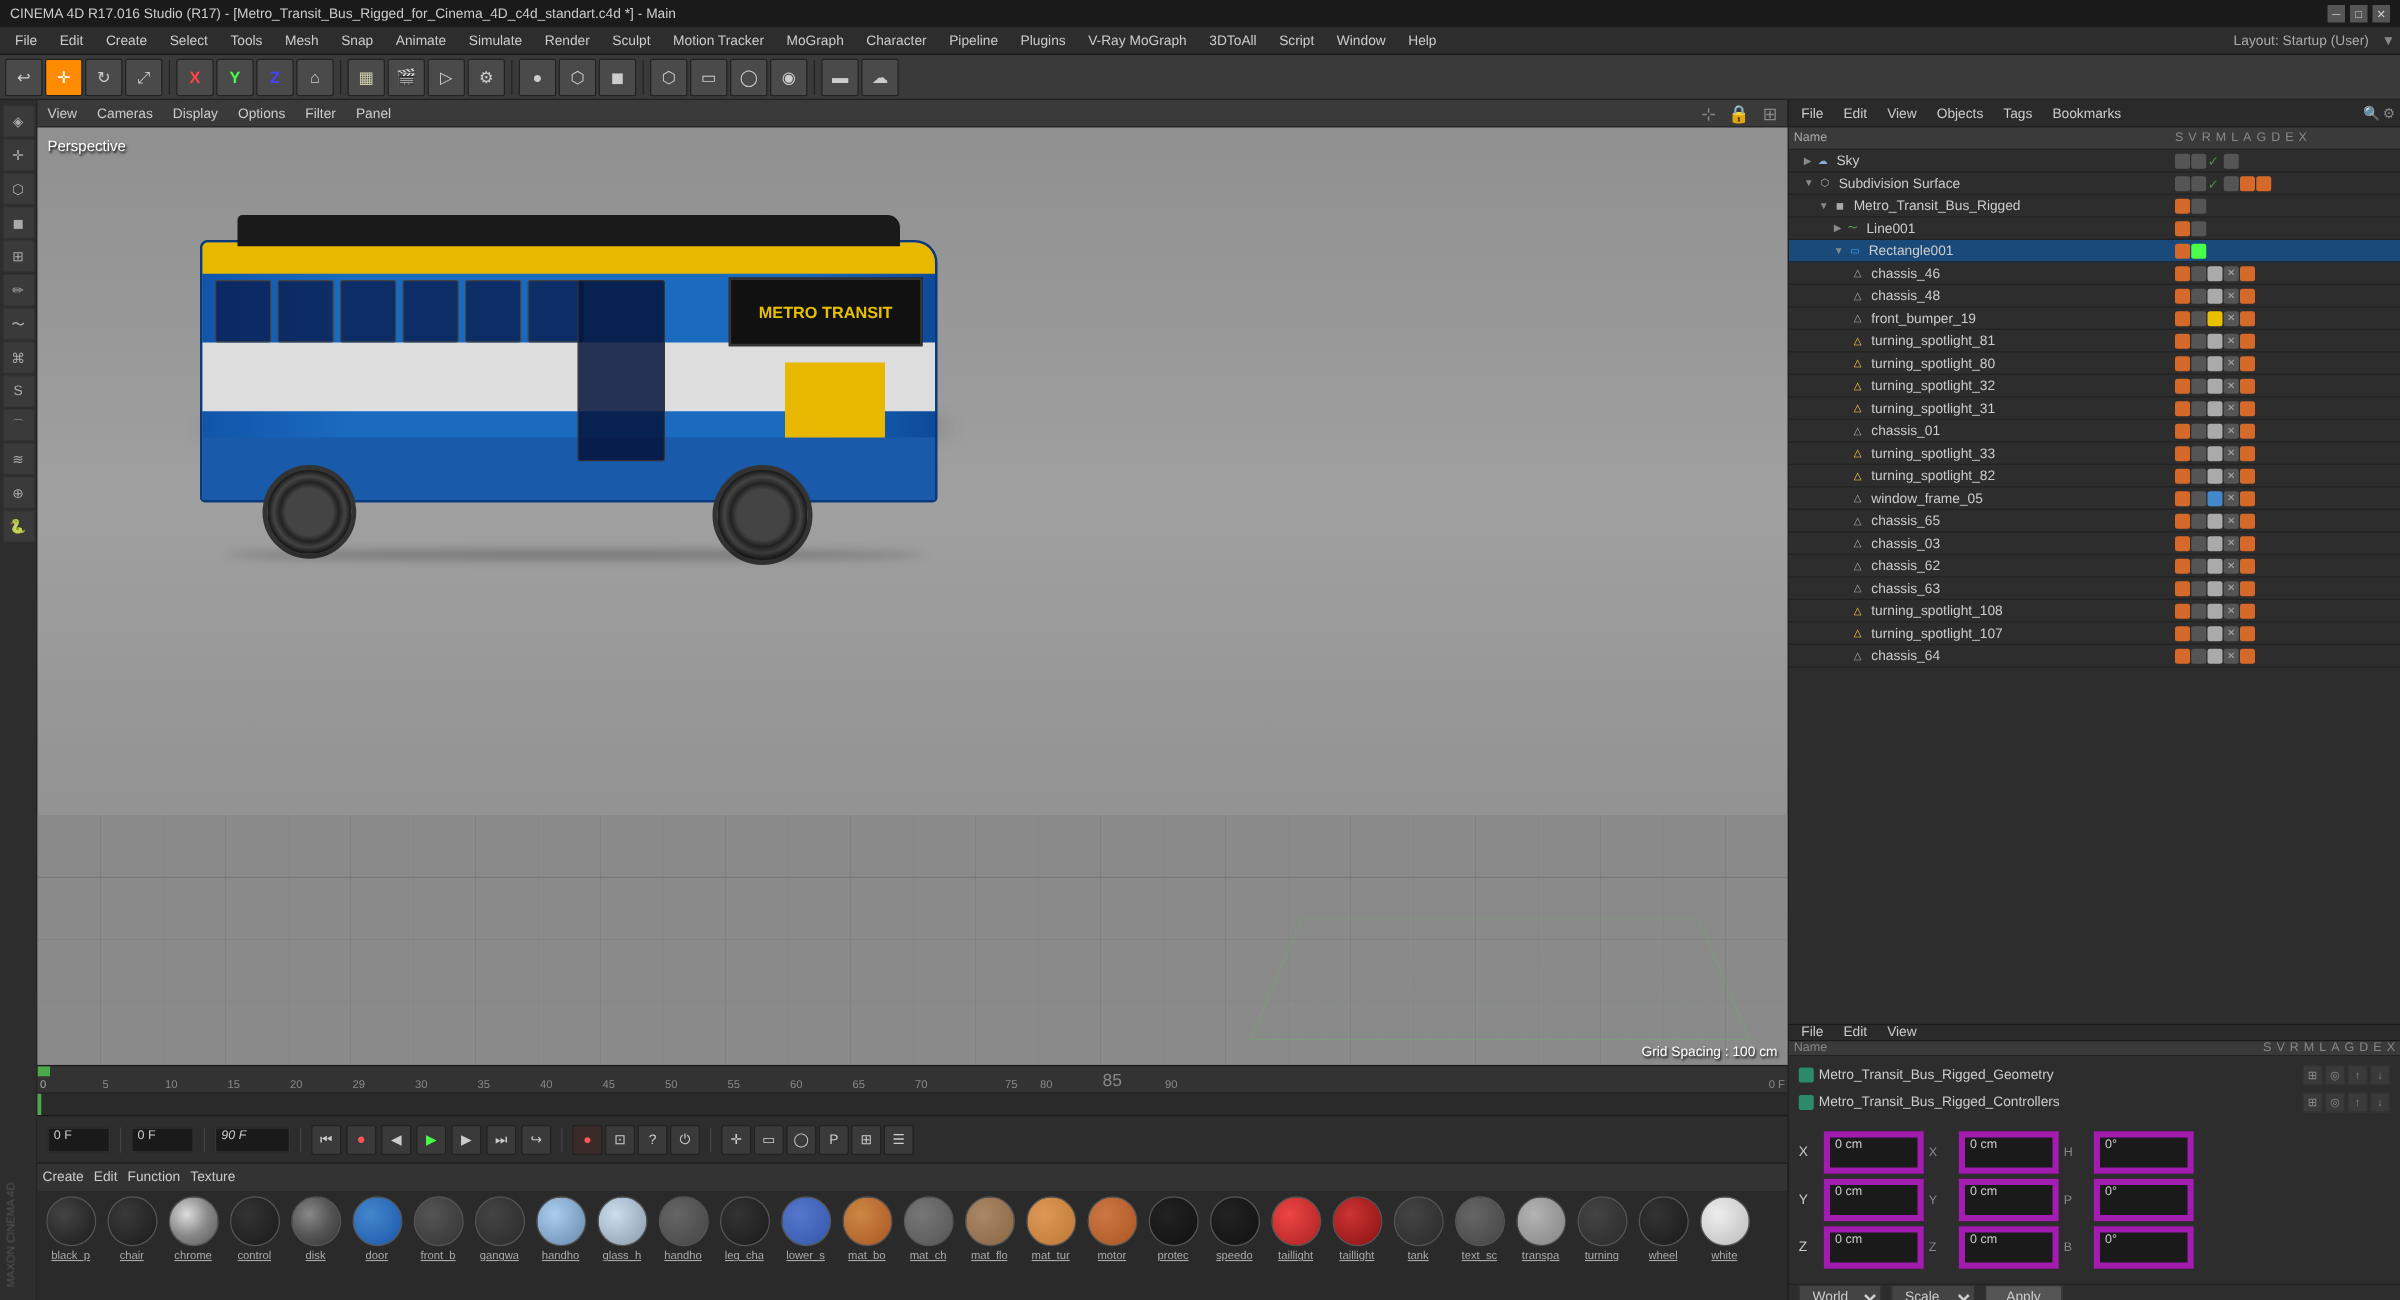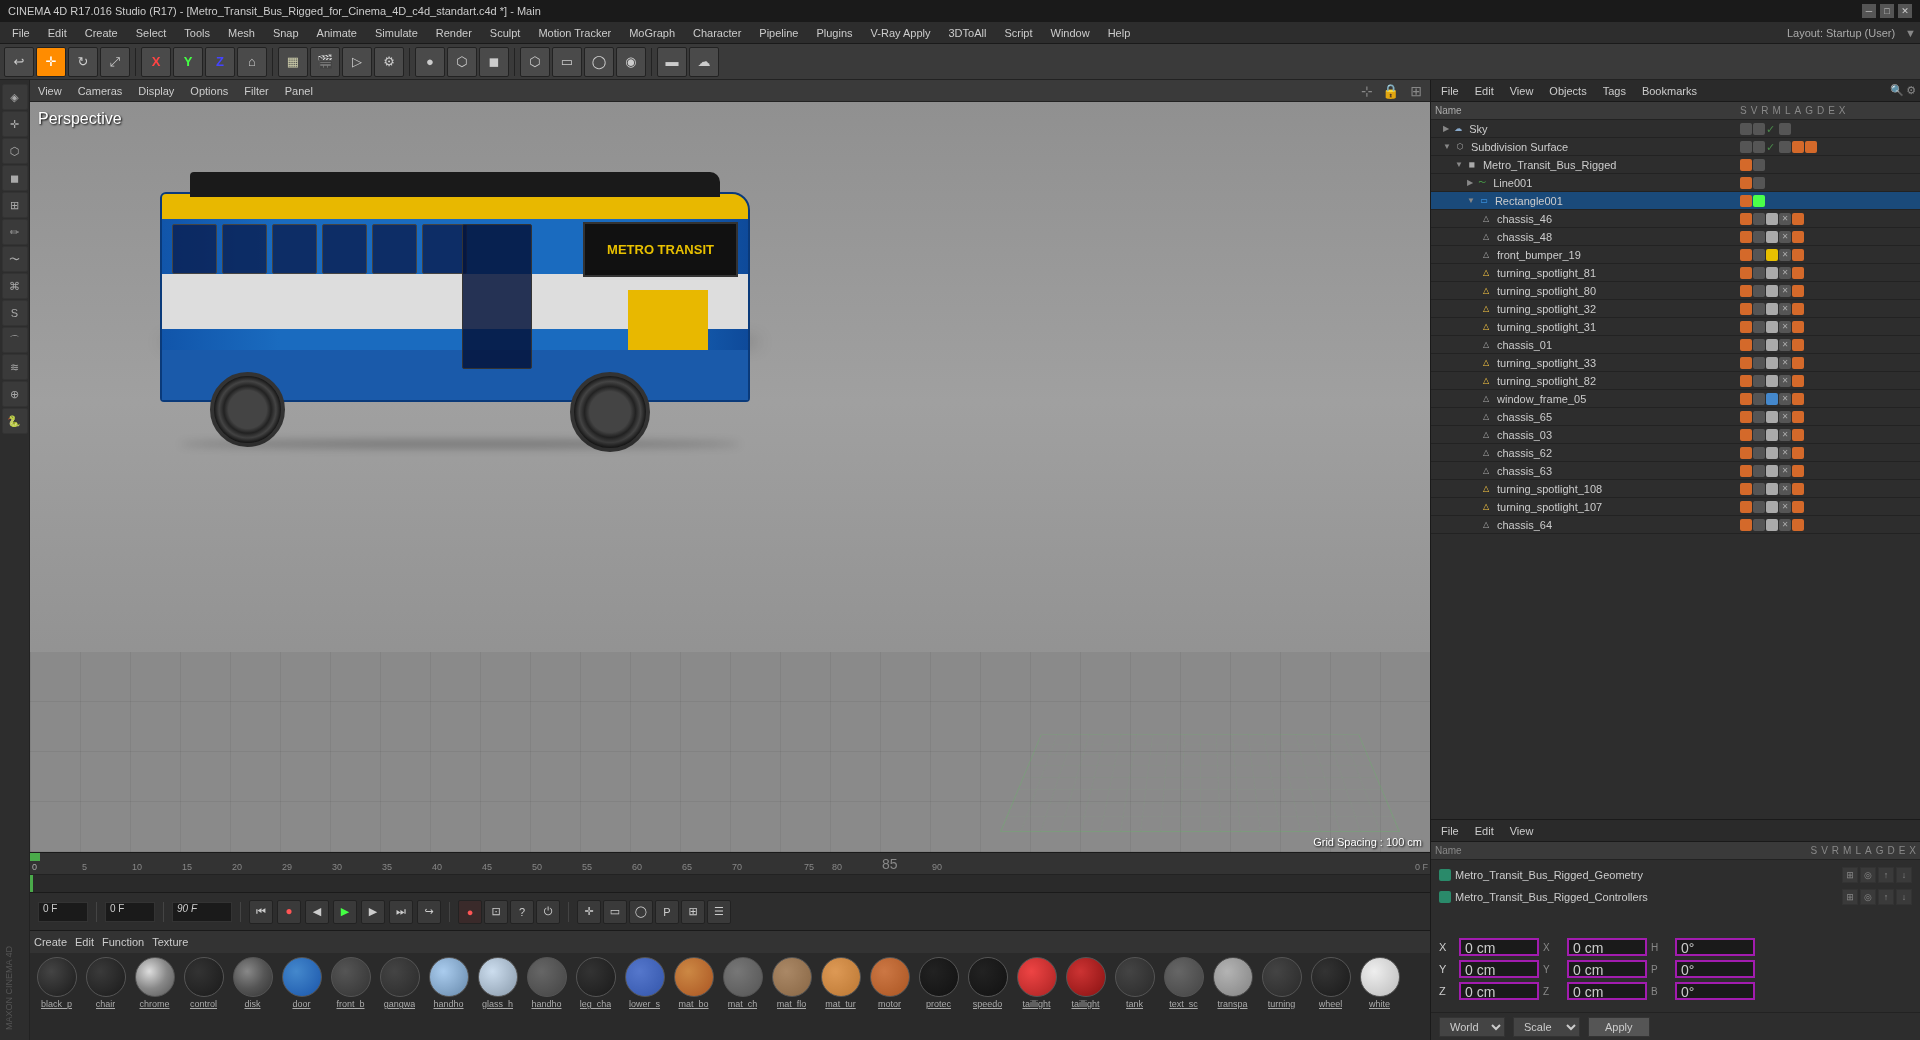--- a/index.html
+++ b/index.html
@@ -135,21 +135,21 @@
     #viewport {
       flex: 1;
       background: linear-gradient(135deg, #888 0%, #999 50%, #888 100%);
       position: relative;
       overflow: hidden;
     }
     #viewport-label {
       position: absolute;
       top: 8px; left: 8px;
       color: #fff;
-      font-size: 16px;
+      font-size: 12px;
       text-shadow: 1px 1px 2px #000;
     }
     #grid-spacing {
       position: absolute;
       bottom: 4px; right: 8px;
       color: #fff;
       font-size: 11px;
       text-shadow: 1px 1px 2px #000;
     }
 
@@ -378,21 +378,21 @@
       border: 1px solid #555;
     }
     .mat-label { font-size: 9px; color: #aaa; text-align: center; margin-top: 2px; max-width: 45px; overflow: hidden; text-overflow: ellipsis; white-space: nowrap; text-decoration: underline; }
 
     
     #attr-nums {
       padding: 8px;
     }
     .coord-row { display: flex; align-items: center; gap: 4px; margin-bottom: 4px; }
     .coord-letter { width: 16px; color: #ccc; font-size: 11px; }
-    .coord-input-box { width: 80px; height: 18px; background: #1a1a1a; border: 2px solid #a21caf; color: #ccc; font-size: 14px; padding: 0 4px; }
+    .coord-input-box { width: 80px; height: 34px; background: #1a1a1a; border: 5px solid #a21caf; color: #ccc; font-size: 10px; padding: 0 4px; }
     .coord-input-label { width: 20px; color: #888; font-size: 10px; }
     .pb-separator { width: 1px; height: 20px; background: #444; margin: 0 4px; }
     .attr-small-icon { width: 16px; height: 16px; background: #3a3a3a; border: 1px solid #333; display: flex; align-items: center; justify-content: center; font-size: 9px; color: #888; cursor: pointer; }
     
     
     .nav-icon { color: #888; font-size: 14px; cursor: pointer; margin-right: 4px; }
     
     
     #maxon-branding {
       position: fixed;
@@ -441,21 +441,21 @@
   <span class="menu-item">Snap</span>
   <span class="menu-item">Animate</span>
   <span class="menu-item">Simulate</span>
   <span class="menu-item">Render</span>
   <span class="menu-item">Sculpt</span>
   <span class="menu-item">Motion Tracker</span>
   <span class="menu-item">MoGraph</span>
   <span class="menu-item">Character</span>
   <span class="menu-item">Pipeline</span>
   <span class="menu-item">Plugins</span>
-  <span class="menu-item">V-Ray Apply</span>
+  <span class="menu-item">V-Ray MoGraph</span>
   <span class="menu-item">3DToAll</span>
   <span class="menu-item">Script</span>
   <span class="menu-item">Window</span>
   <span class="menu-item">Help</span>
   <span id="layout-label">Layout: <span>Startup (User)</span></span>
   <span style="color:#888; cursor:pointer;">▼</span>
 </div>
 
 <div id="main-toolbar">
   <div class="toolbar-btn">↩</div>

